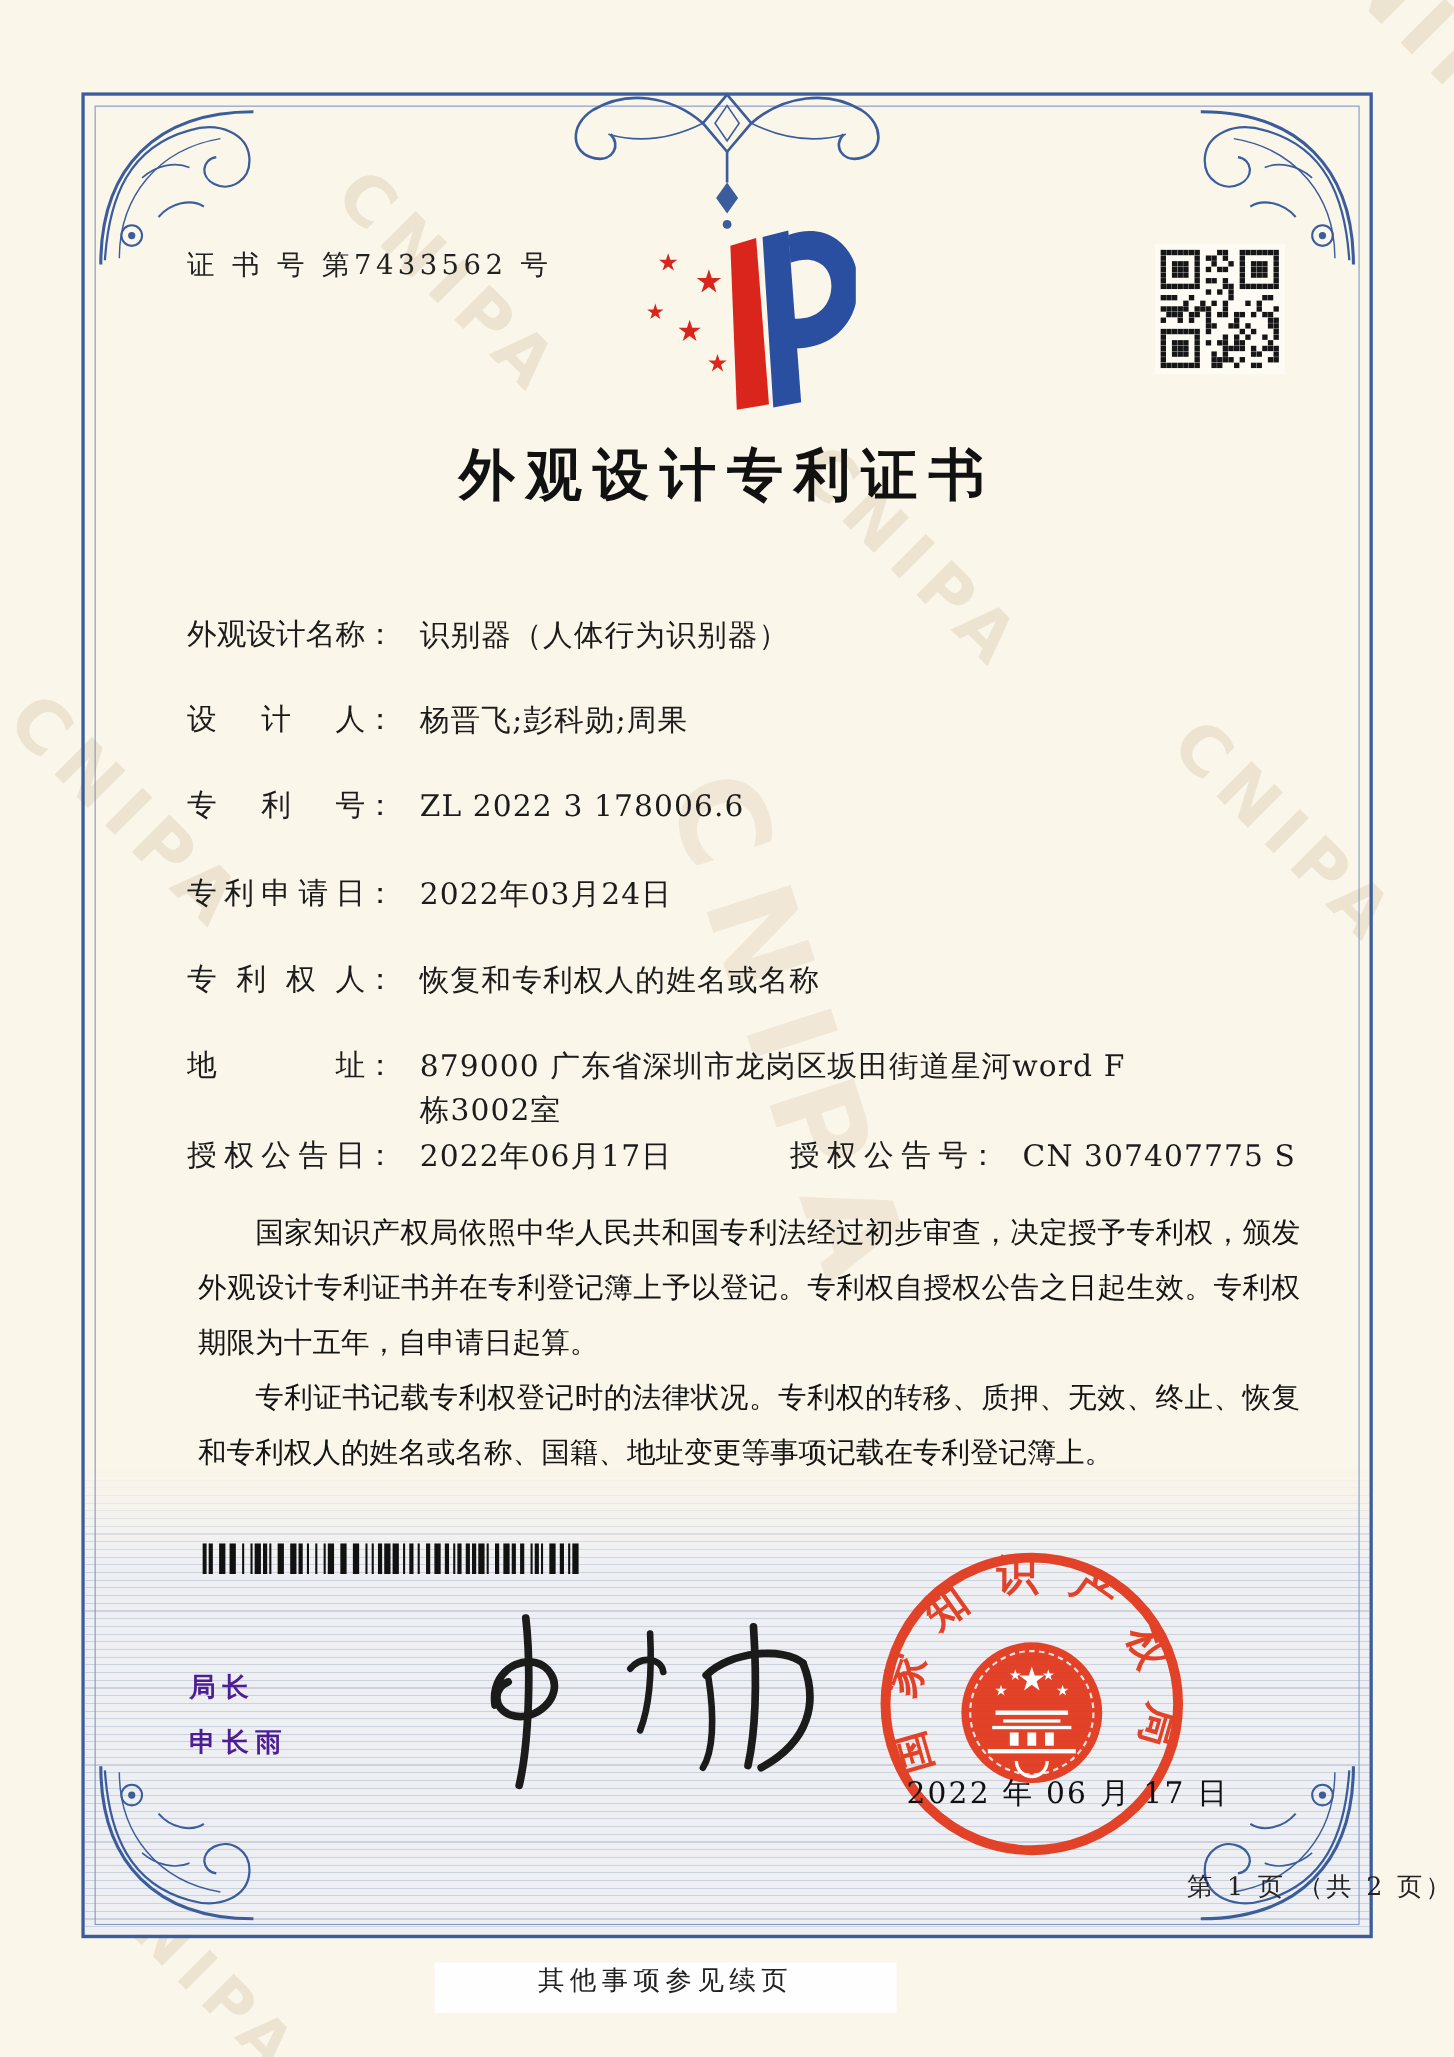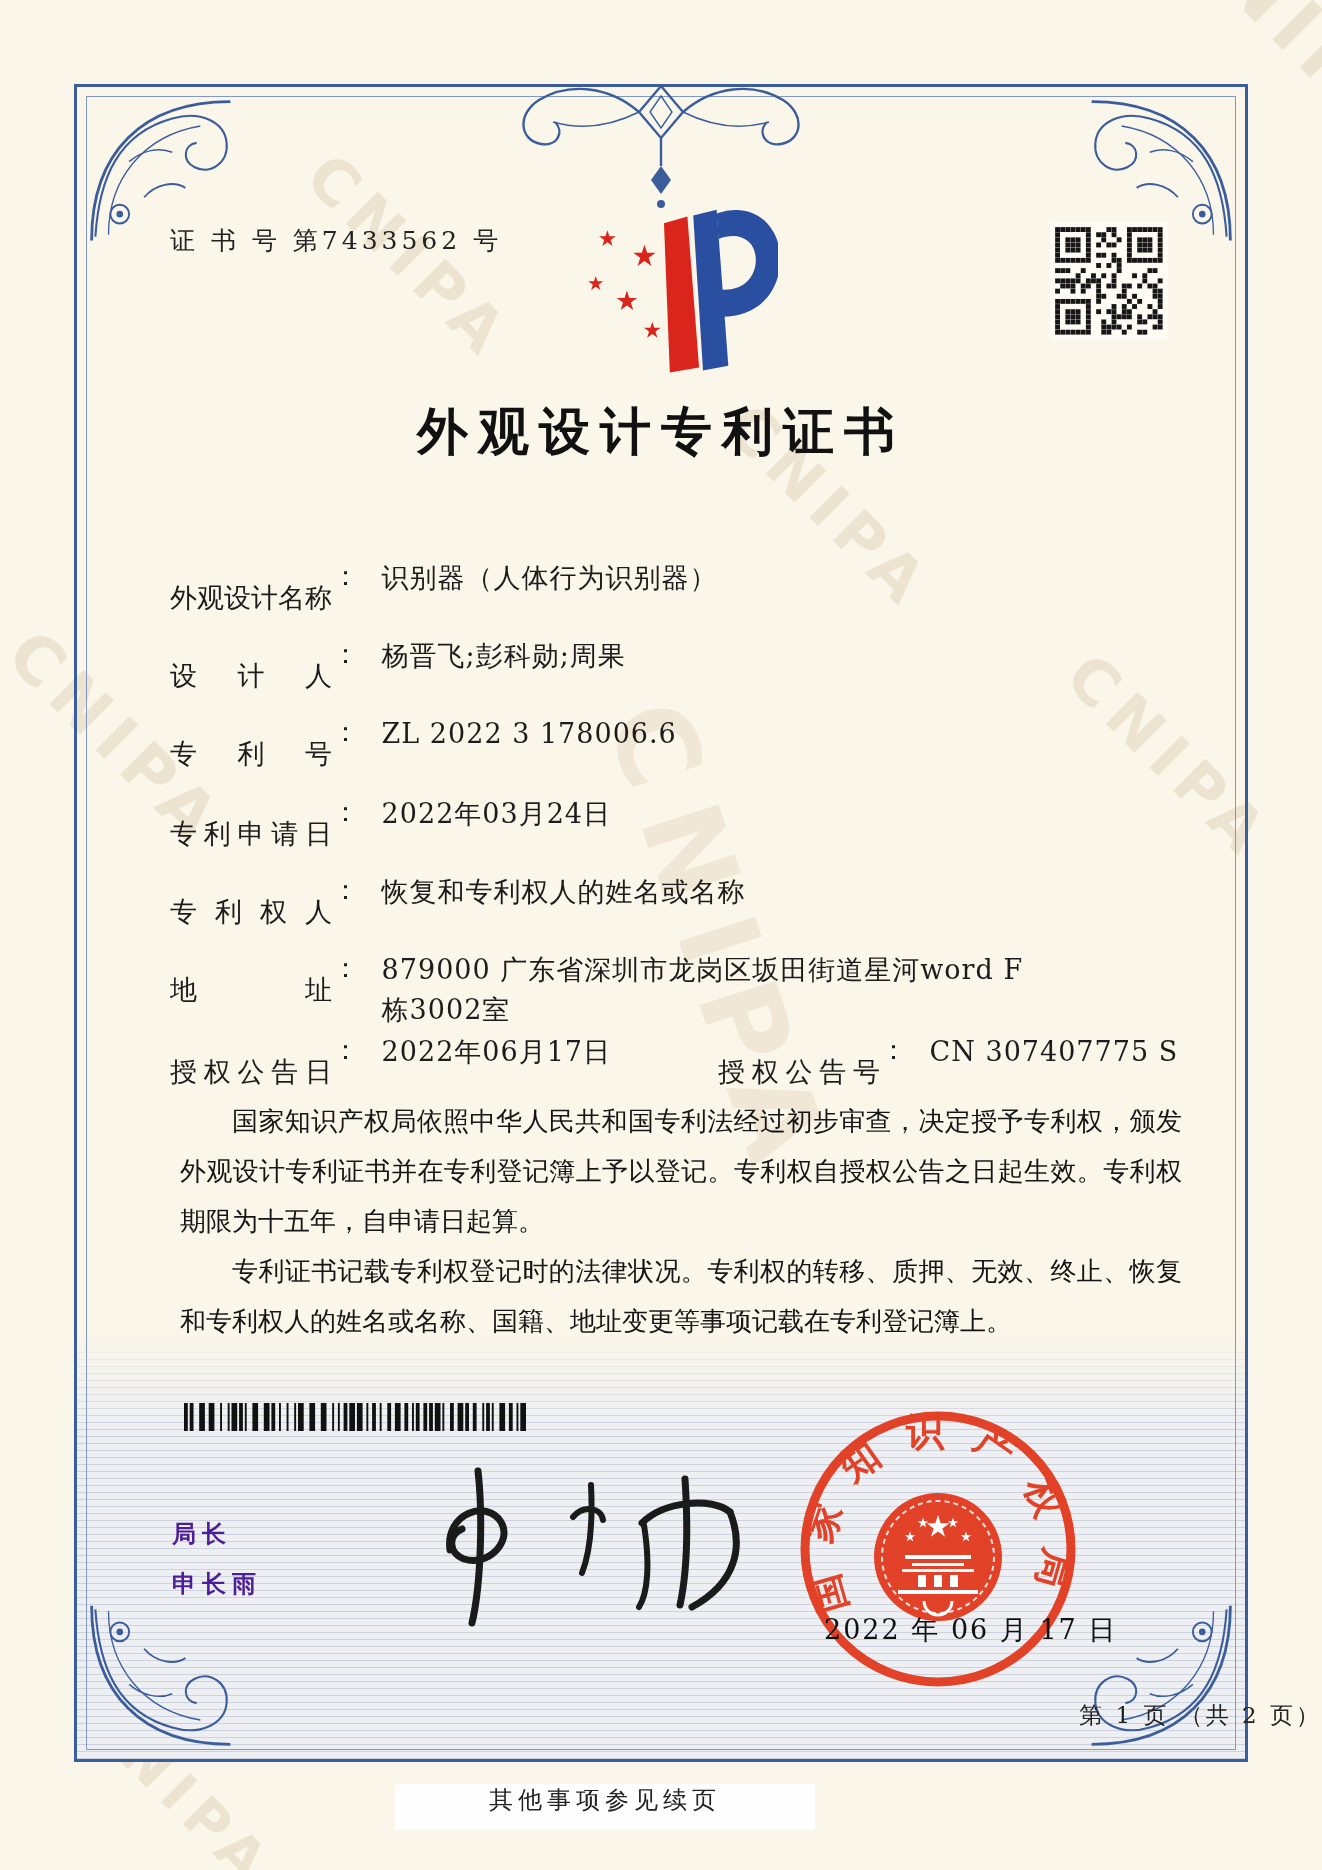--- a/index.html
+++ b/index.html
@@ -28,21 +28,21 @@
   
   .certno{position:absolute;left:170px;top:224px;font-size:25px;letter-spacing:4px;color:#222;}
   .logo{position:absolute;left:548px;top:196px;width:230px;height:195px;}
   .qr{position:absolute;left:1050px;top:222px;width:118px;height:118px;background:#fdfbf4;}
   .title{position:absolute;left:0;top:398px;width:1322px;text-align:center;
          font-size:51px;font-weight:700;letter-spacing:10px;color:#111;}
 
   
   .frow{position:absolute;left:170px;font-size:27px;color:#1c1c1c;}
   .flabel{display:inline-block;width:162px;text-align:justify;text-align-last:justify;
-          -moz-text-align-last:justify;vertical-align:top;margin-top:22px;}
+          -moz-text-align-last:justify;vertical-align:top;}
   .fcolon{display:inline-block;vertical-align:top;}
   .fvalue{display:inline-block;margin-left:14px;vertical-align:top;letter-spacing:1px;line-height:40px;}
   .addr .fvalue{width:655px;}
   .pair2{position:absolute;left:548px;top:0;white-space:nowrap;}
 
   
   .paras{position:absolute;left:180px;top:1096px;width:1002px;}
   .paras p{margin:0;font-size:26px;line-height:50px;text-align:justify;text-indent:2em;color:#151515;}
 
   

